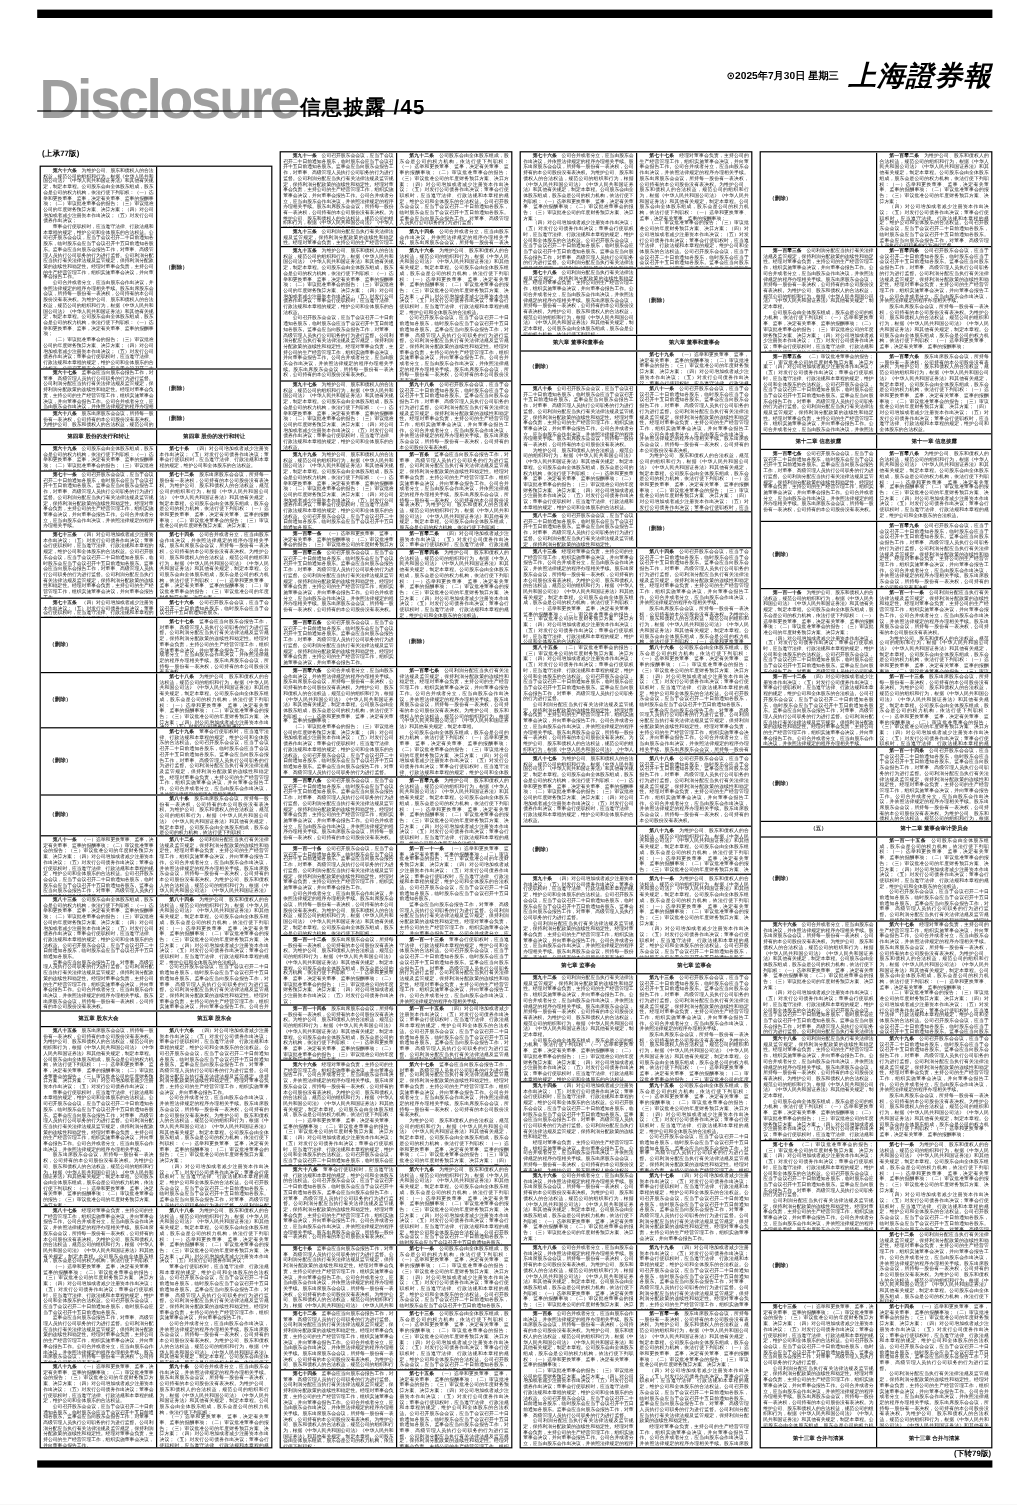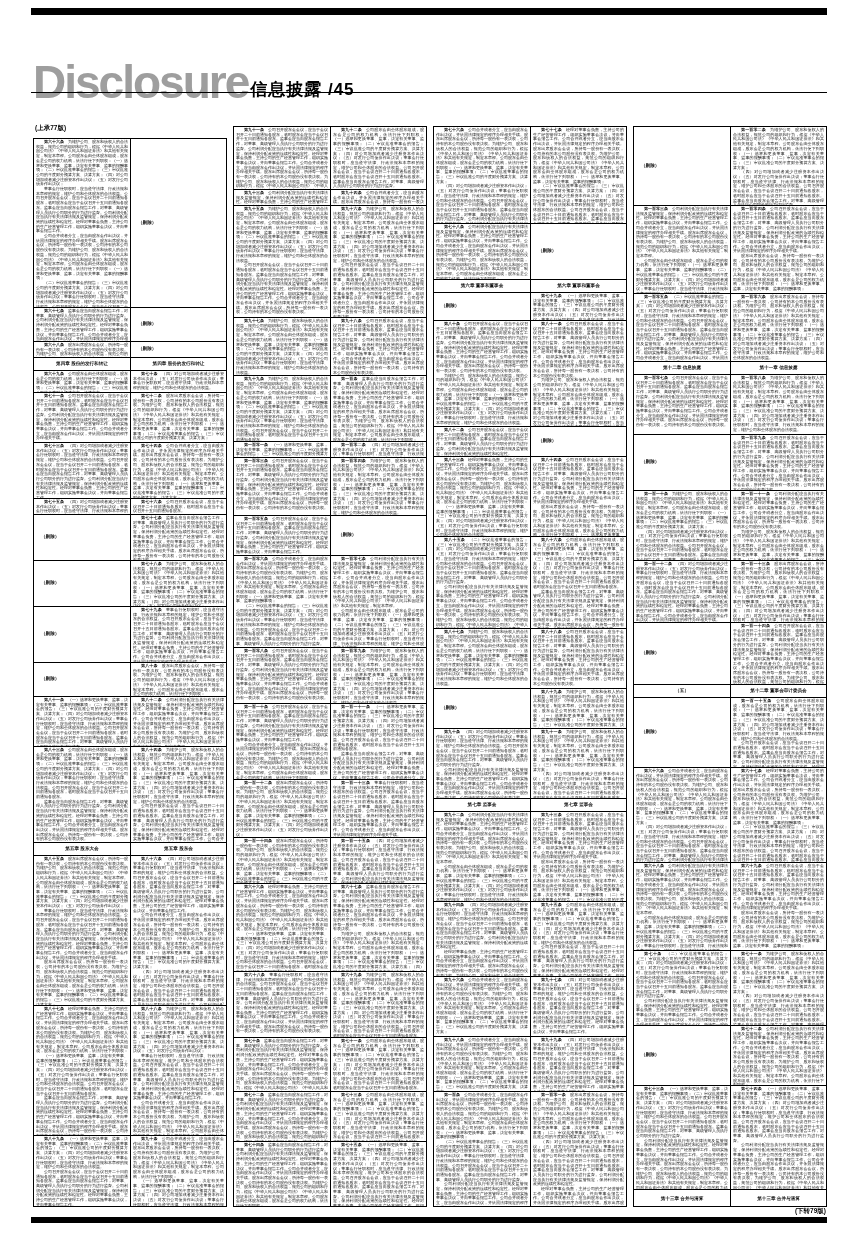--- a/index.html
+++ b/index.html
@@ -38,20 +38,24 @@
 <body>
 
 <div class="page">
   <div class="topbar"></div>
 
   <div class="masthead-left">
     <div class="disclosure">Disclosure</div>
     <div class="cn-title">信息披露 /45</div>
   </div>
 
+  <div class="masthead-right">
+    <div class="dateline">⊙2025年7月30日 星期三</div>
+    <div class="paper-name">上海證券報</div>
+  </div>
 
   <div class="header-rule"></div>
 
   <div class="marker-top">(上承77版)</div>
 
   <div id="content">
       <div class="pair" style="left: 33px; top: 138px; width: 194px; height: 1069px;">
         <div class="row" style="height: 168px; flex: 0 0 auto;">
           <div class="cell">
             <p><b>第六十六条　</b>为维护公司、股东和债权人的合法权益，规范公司的组织和行为，根据《中华人民共和国公司法》《中华人民共和国证券法》和其他有关规定，制定本章程。公司股东会由全体股东组成，股东会是公司的权力机构，依法行使下列职权：（一）选举和更换董事、监事，决定有关董事、监事的报酬事项；（二）审议批准董事会的报告；（三）审议批准公司的年度财务预算方案、决算方案；（四）对公司增加或者减少注册资本作出决议；（五）对发行公司债券作出决议；</p>

